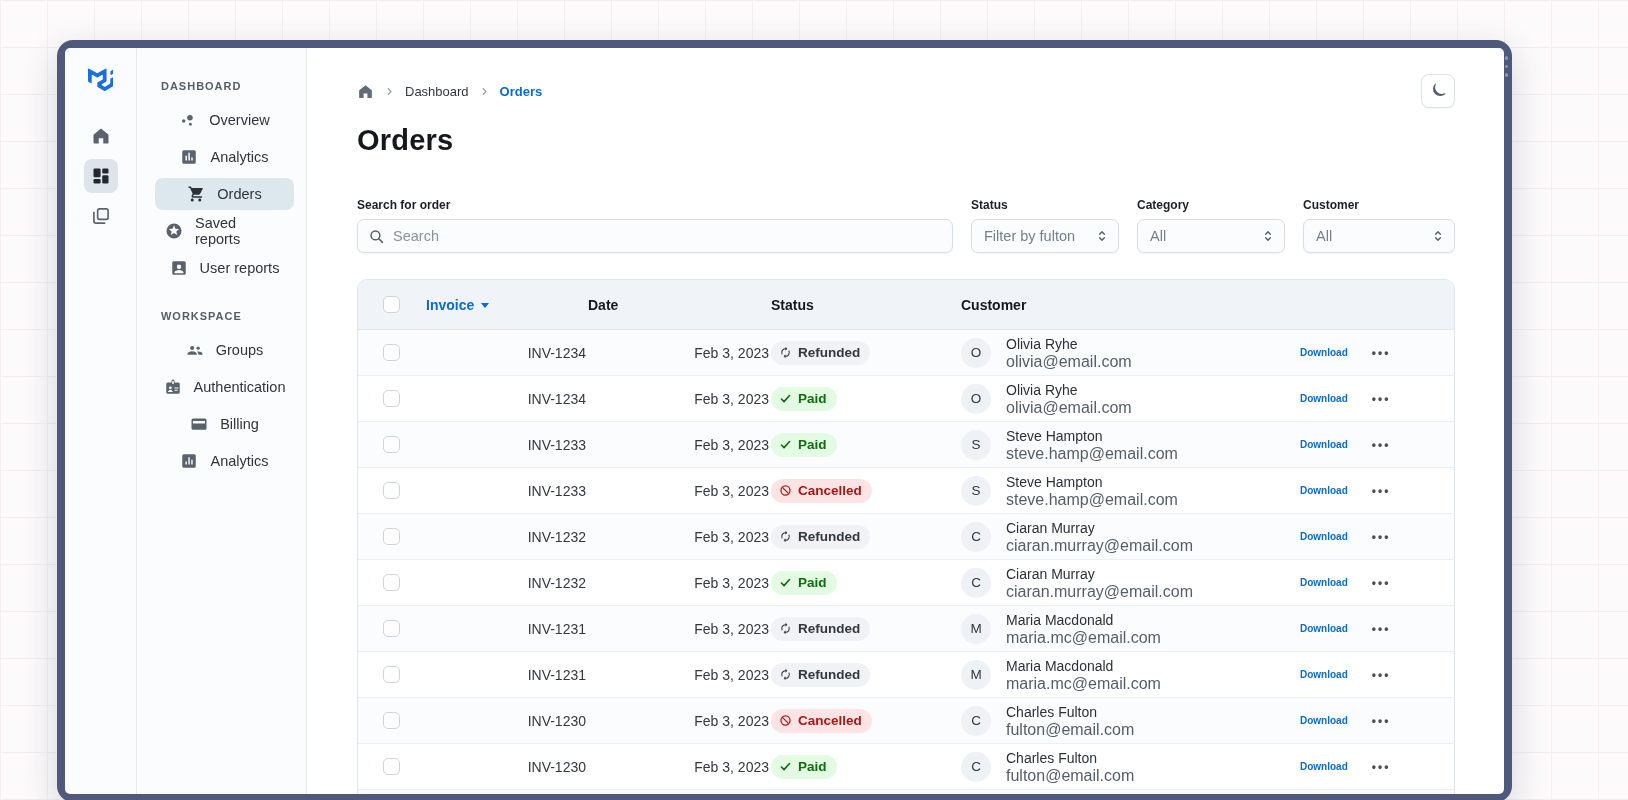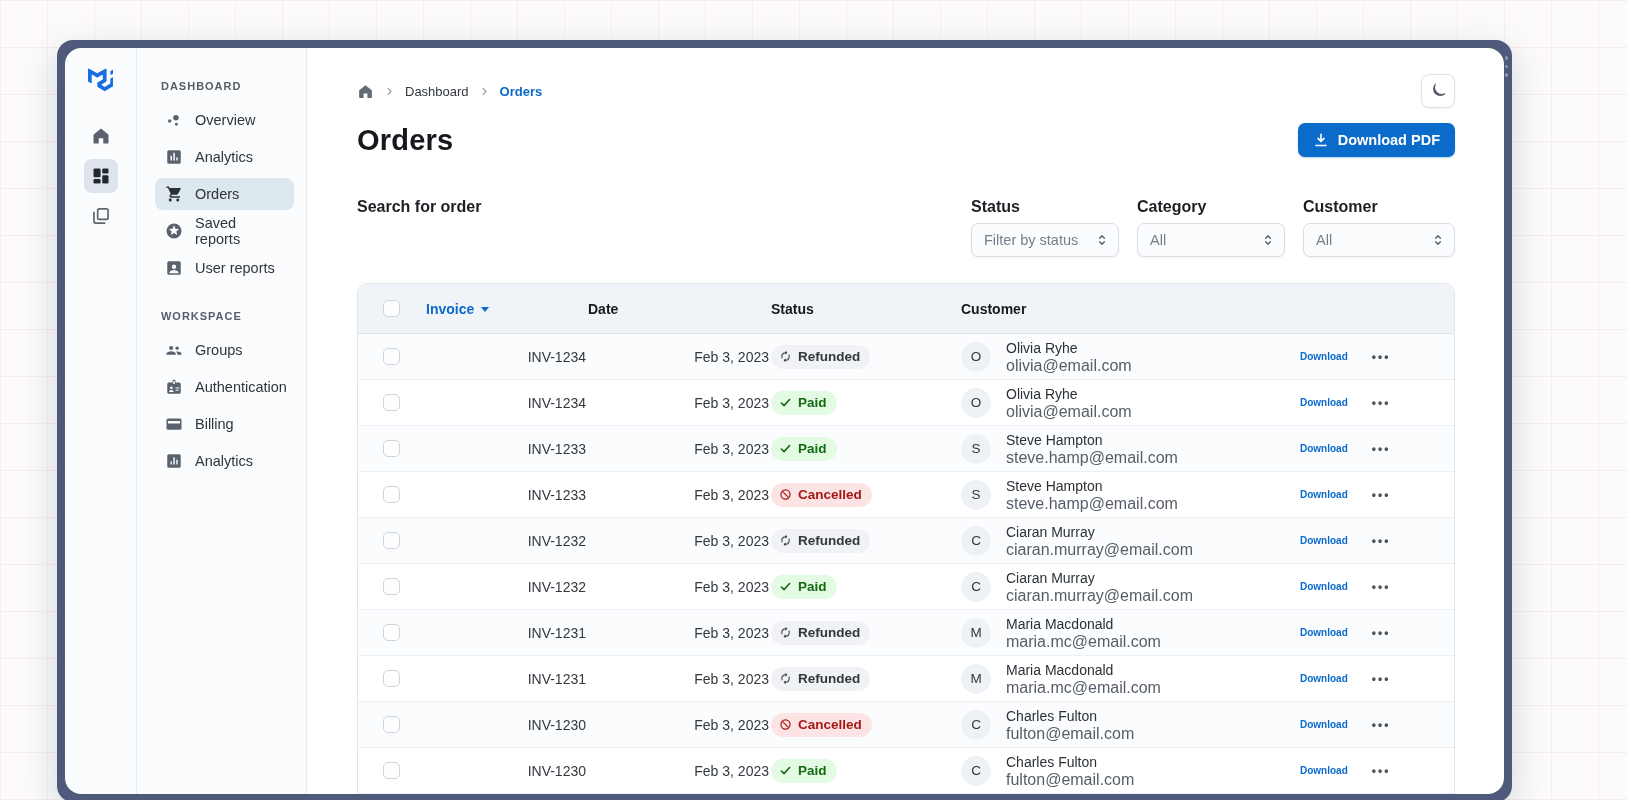--- a/index.html
+++ b/index.html
@@ -15,38 +15,38 @@
     color:#32383e;
   }
   svg { display:block; }
   .window {
     position:absolute; left:57px; top:40px; width:1455px; height:762px;
     background:#4f597c; border-radius:16px; padding:8px;
     box-shadow:0 12px 34px rgba(70,80,110,.22);
   }
   .frame-dots { position:absolute; top:16px; right:4px; display:flex; flex-direction:column; gap:5px; }
   .frame-dots i { width:3.5px; height:3.5px; border-radius:50%; background:#8d95aa; }
-  .app { width:100%; height:100%; background:#14532d; border-radius:16px; overflow:hidden; display:flex; }
+  .app { width:100%; height:100%; background:#14532d; border-radius:5px; overflow:hidden; display:flex; }
 
   
   .rail { width:72px; flex:0 0 72px; background:#fbfcfe; border-right:1px solid #e7ebf0;
           display:flex; flex-direction:column; align-items:center; padding-top:20px; }
   .rail .logo { width:26px; height:23px; margin-bottom:28px; }
   .rail-btn { width:34px; height:34px; border-radius:8px; display:flex; align-items:center; justify-content:center;
               margin-bottom:6px; color:#5a636d; }
   .rail-btn svg { width:20px; height:20px; }
   .rail-btn.active { background:#dde4ec; color:#23282e; }
 
   
   .sidebar { width:170px; flex:0 0 170px; background:#fbfcfe; border-right:1px solid #e7ebf0;
              padding:32px 12px 0 18px; }
   .section-label { font-size:11px; font-weight:700; letter-spacing:.09em; color:#555e68; margin:0 0 12px 6px; }
   .section-label.second { margin-top:26px; }
   .nav-item { height:32px; display:flex; align-items:center; gap:12px; padding:0 10px;
-              border-radius:8px; margin-bottom:5px; font-size:14.5px; color:#2f353b; cursor:default; }
+              border-radius:8px; margin-bottom:5px; font-size:14.5px; color:#2f353b; cursor:default;justify-content:center; }
   .nav-item.active { background:#dde7ee; }
   .nav-ic { width:18px; height:18px; color:#5a636d; flex:0 0 18px; }
   .nav-item.active .nav-ic { color:#2b3137; }
   .nav-ic svg { width:18px; height:18px; }
 
   
   .main { flex:1 1 auto; min-width:0; background:#fff; padding:26px 49px 0 50px; }
   .topbar { display:flex; align-items:center; justify-content:space-between; height:34px; }
   .breadcrumb { display:flex; align-items:center; gap:10px; font-size:13px; }
   .crumb-home { width:17px; height:17px; color:#636b74; }
@@ -66,21 +66,21 @@
                  background:#0b6bcb; color:#fff; border:none; border-radius:7px;
                  font-size:14.5px; font-weight:700; font-family:inherit;
                  box-shadow:0 1px 2px rgba(11,107,203,.3); }
   .btn-primary .b-ic { width:16px; height:16px; }
   .btn-primary .b-ic svg { width:16px; height:16px; }
 
   
   .filters { margin-top:40px; display:flex; gap:18px; }
   .f-group { display:flex; flex-direction:column; }
   .f-search { flex:1 1 auto; }
-  .f-label { font-size:16px; font-weight:700; color:#1c2025; margin-bottom:7px; }
+  .f-label { font-size:12px; font-weight:700; color:#1c2025; margin-bottom:7px; }
   .input, .select { height:34px; border:1px solid #d8dee5; border-radius:7px; background:#fbfcfe;
                     box-shadow:0 1px 2px rgba(21,26,33,.05); display:flex; align-items:center; font-size:14.5px; }
   .input { padding:0 10px; gap:8px; }
   .input .s-ic { width:17px; height:17px; color:#555e68; }
   .input .s-ic svg { width:17px; height:17px; }
   .placeholder { color:#8a929d; }
   .select { justify-content:space-between; padding:0 9px 0 12px; }
   .select .value { color:#73808c; }
   .select .ud-ic { width:14px; height:14px; color:#555e68; }
   .select .ud-ic svg { width:14px; height:14px; }
@@ -285,38 +285,39 @@
           <span>
               <svg viewBox="0 0 24 24" fill="currentColor">
                 <path d="M20.9 14.9A8.8 8.8 0 0 1 9.1 3.1a.72.72 0 0 0-.94-.93 9.5 9.5 0 1 0 13.67 13.67.72.72 0 0 0-.93-.94z"></path>
               </svg>
             </span>
         </div>
       </div>
 
       <div class="title-row">
         <div class="page-title">Orders</div>
-        <button class="btn-primary">
-          <span class="b-ic">
-              <svg viewBox="0 0 24 24" fill="none" stroke="currentColor" stroke-width="2.4" stroke-linecap="round" stroke-linejoin="round">
-                <path d="M12 3.5v10M7.5 9.5l4.5 4.5 4.5-4.5M4.5 20.2h15"></path>
-              </svg>
-            </span>
-          <span>Download PDF</span>
-        </button>
       </div>
 
       <div class="filters">
         <div class="f-group f-search">
           <div class="f-label">Search for order</div>
+          <div class="input">
+            <span class="s-ic">
+                <svg viewBox="0 0 24 24" fill="none" stroke="currentColor" stroke-width="2.1" stroke-linecap="round">
+                  <circle cx="10.5" cy="10.5" r="6.2"></circle>
+                  <path d="M15.3 15.3 20.3 20.3"></path>
+                </svg>
+              </span>
+            <span class="placeholder">Search</span>
+          </div>
         </div>
         <div class="f-group">
           <div class="f-label">Status</div>
           <div class="select w-status">
-            <span class="value">Filter by status</span>
+            <span class="value">Filter by fulton</span>
             <span class="ud-ic">
                 <svg viewBox="0 0 24 24" fill="none" stroke="currentColor" stroke-width="2.3" stroke-linecap="round" stroke-linejoin="round">
                   <path d="m8 9 4-4.2L16 9M8 15l4 4.2L16 15"></path>
                 </svg>
               </span>
           </div>
         </div>
         <div class="f-group">
           <div class="f-label">Category</div>
           <div class="select w-category">

